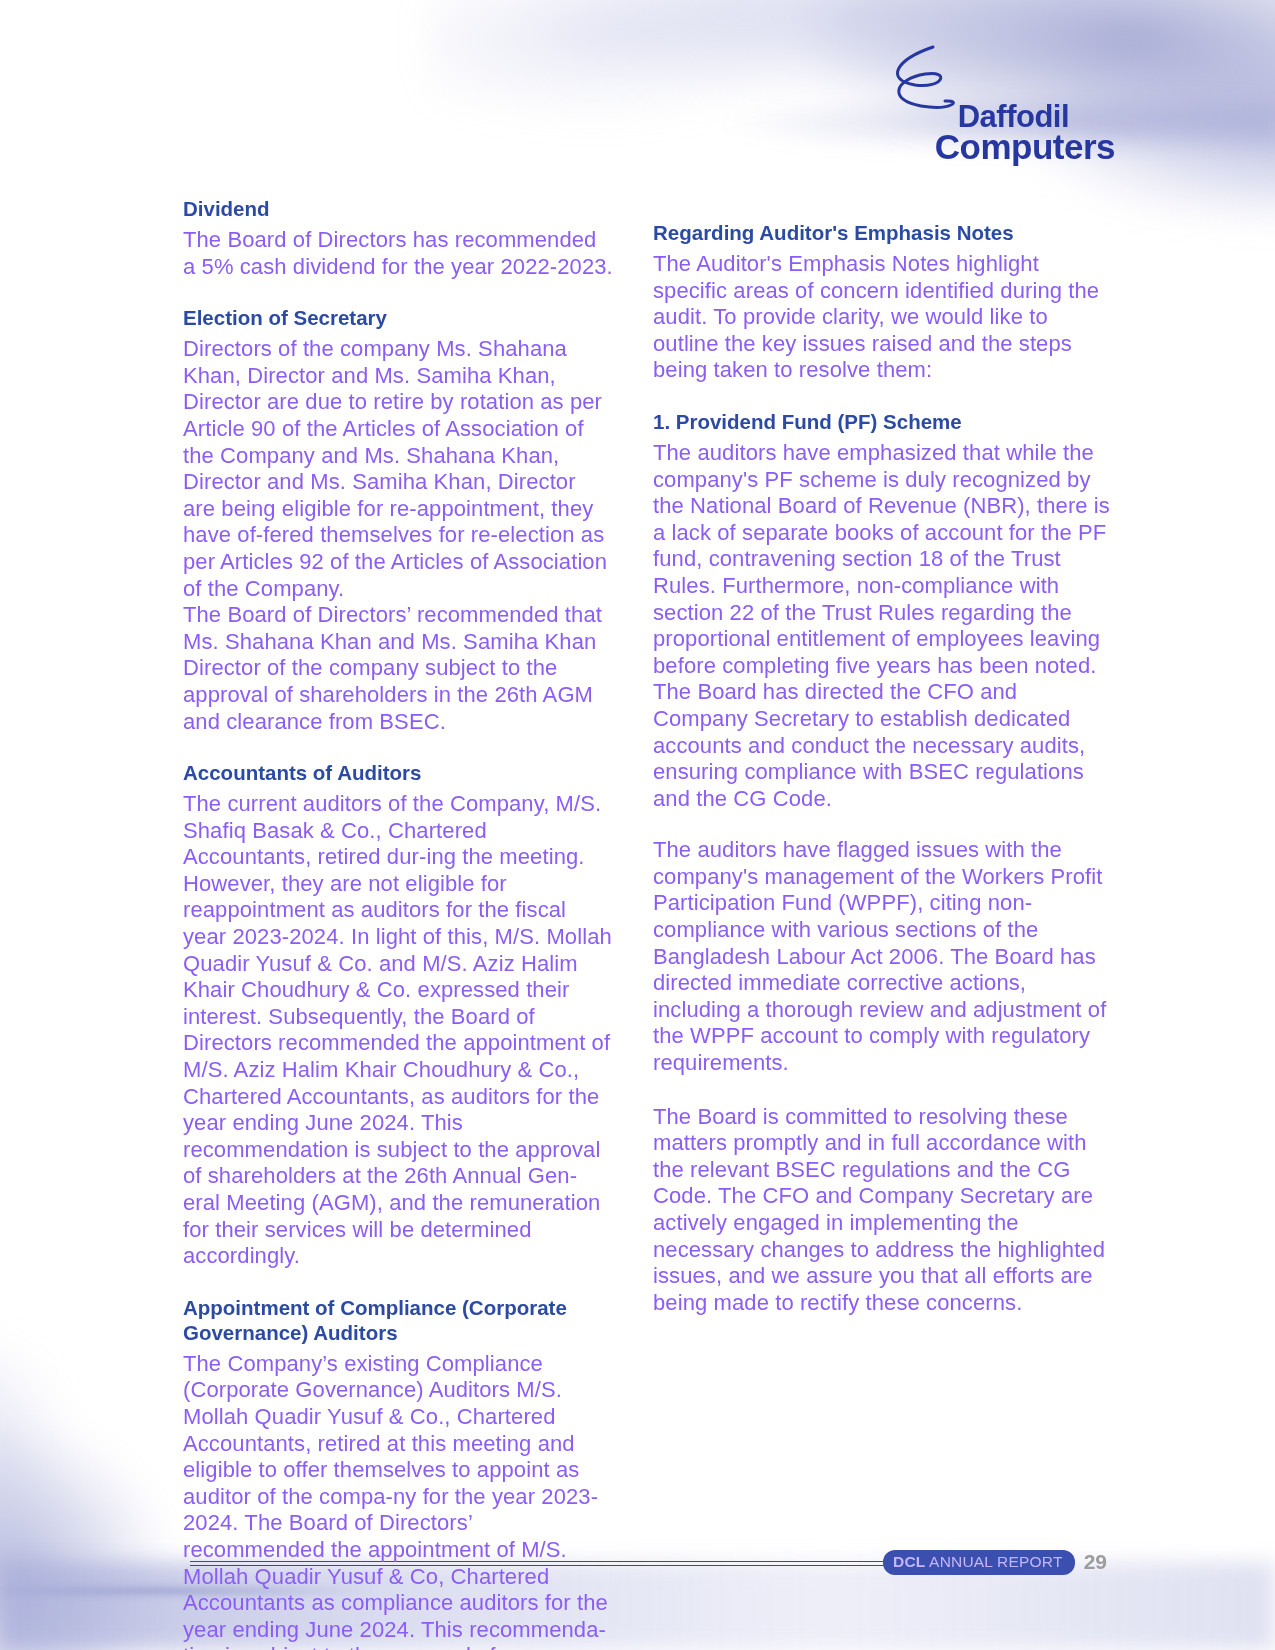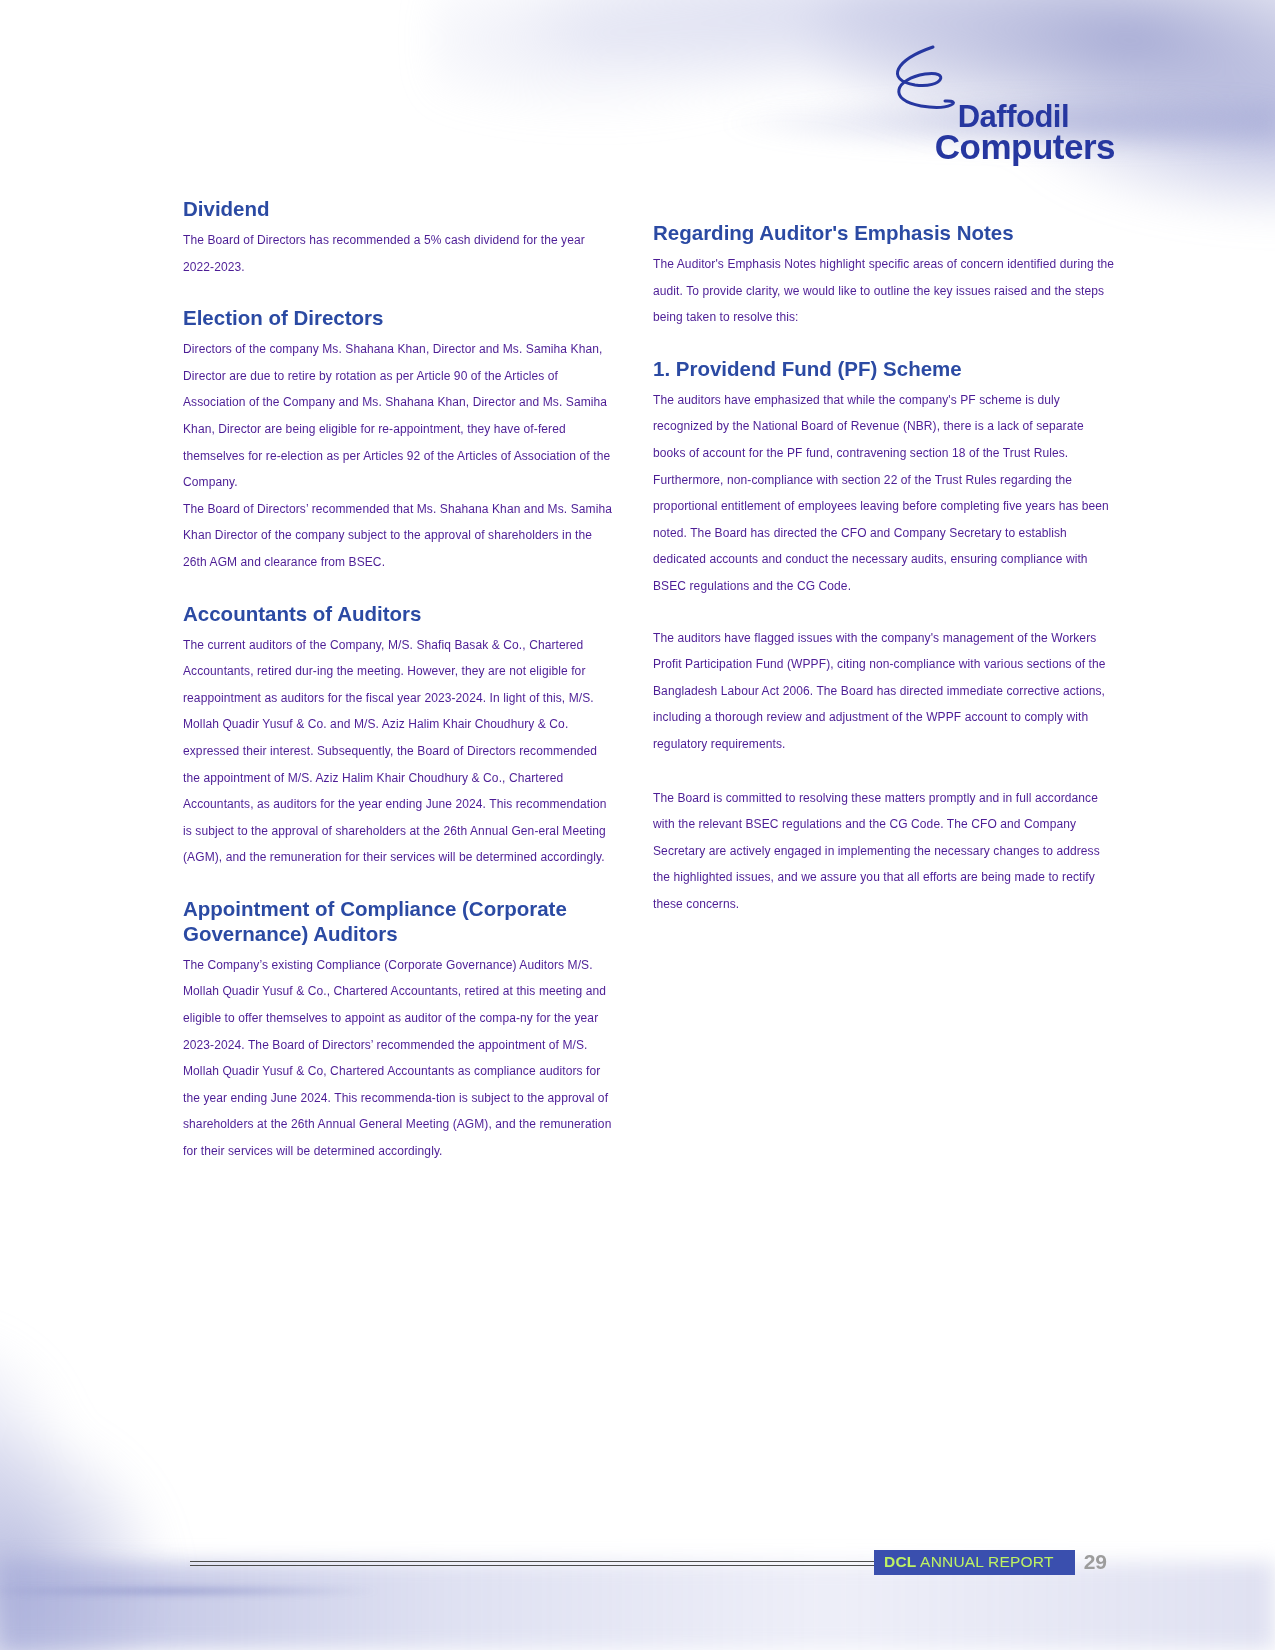--- a/index.html
+++ b/index.html
@@ -80,43 +80,43 @@
     color: #2b4aa3;
     font-size: 20.5px;
     line-height: 25px;
     font-weight: bold;
     white-space: pre-line;
   }
   .doc-section h2.oneline { white-space: nowrap; letter-spacing: -0.3px; }
   .doc-section h2.wide { margin-right: -60px; }
   .doc-section p {
     margin: 0;
-    color: #4c1d95;
-    font-size: 12px;
+    color: #8b5cf6;
+    font-size: 22px;
     line-height: 26.6px;
     letter-spacing: 0.1px;
     white-space: pre-line;
   }
   .doc-section p + p { margin-top: 27px; }
 
   
   .footer-rule {
     position: absolute; left: 190px; right: 350px; top: 1561px;
     height: 3px; z-index: 1;
     border-top: 1.6px solid #4d4d4d;
     border-bottom: 1.6px solid #4d4d4d;
   }
   .footer-right {
     position: absolute; right: 168px; top: 1549px; z-index: 2;
     display: flex; align-items: center; gap: 9px;
   }
   .footer-badge {
-    background: #3a4fae; color: #bef264;
-    border-radius: 0;
-    padding: 3px 21px 4px 10px;
+    background: #3a4fae; color: #c4b5fd;
+    border-radius: 12px;
+    padding: 3px 12px 4px 10px;
     font-size: 15.5px; letter-spacing: 0.2px;
     white-space: nowrap;
   }
   .footer-badge .bold { font-weight: bold; }
   .footer-pagenum {
     color: #9c9c9c; font-size: 21px; font-weight: bold; line-height: 26px;
   }
 </style>
 </head>
 <body>
@@ -141,41 +141,41 @@
 
   <div class="columns">
 
     <div class="col-left">
       <section class="doc-section">
         <h2>Dividend</h2>
         <p>The Board of Directors has recommended a 5% cash dividend for the year 2022-2023.</p>
       </section>
 
       <section class="doc-section">
-        <h2>Election of Directors</h2>
+        <h2>Election of Secretary</h2>
         <p>Directors of the company Ms. Shahana Khan, Director and Ms. Samiha Khan, Director are due to retire by rotation as per Article 90 of the Articles of Association of the Company and Ms. Shahana Khan, Director and Ms. Samiha Khan, Director are being eligible for re-appointment, they have of-fered themselves for re-election as per Articles 92 of the Articles of Association of the Company.
 The Board of Directors’ recommended that Ms. Shahana Khan and Ms. Samiha Khan Director of the company subject to the approval of shareholders in the 26th AGM and clearance from BSEC.</p>
       </section>
 
       <section class="doc-section">
         <h2>Accountants of Auditors</h2>
         <p>The current auditors of the Company, M/S. Shafiq Basak &amp; Co., Chartered Accountants, retired dur-ing the meeting. However, they are not eligible for reappointment as auditors for the fiscal year 2023-2024. In light of this, M/S. Mollah Quadir Yusuf &amp; Co. and M/S. Aziz Halim Khair Choudhury &amp; Co. expressed their interest. Subsequently, the Board of Directors recommended the appointment of M/S. Aziz Halim Khair Choudhury &amp; Co., Chartered Accountants, as auditors for the year ending June 2024. This recommendation is subject to the approval of shareholders at the 26th Annual Gen-eral Meeting (AGM), and the remuneration for their services will be determined accordingly.</p>
       </section>
 
       <section class="doc-section">
         <h2 class="wide">Appointment of Compliance (Corporate
 Governance) Auditors</h2>
         <p>The Company’s existing Compliance (Corporate Governance) Auditors M/S. Mollah Quadir Yusuf &amp; Co., Chartered Accountants, retired at this meeting and eligible to offer themselves to appoint as auditor of the compa-ny for the year 2023-2024. The Board of Directors’ recommended the appointment of M/S. Mollah Quadir Yusuf &amp; Co, Chartered Accountants as compliance auditors for the year ending June 2024. This recommenda-tion is subject to the approval of shareholders at the 26th Annual General Meeting (AGM), and the remuneration for their services will be determined accordingly.</p>
       </section>
     </div>
 
     <div class="col-right">
       <section class="doc-section">
         <h2>Regarding Auditor's Emphasis Notes</h2>
-        <p>The Auditor's Emphasis Notes highlight specific areas of concern identified during the audit. To provide clarity, we would like to outline the key issues raised and the steps being taken to resolve this:</p>
+        <p>The Auditor's Emphasis Notes highlight specific areas of concern identified during the audit. To provide clarity, we would like to outline the key issues raised and the steps being taken to resolve them:</p>
       </section>
 
       <section class="doc-section">
         <h2>1. Providend Fund (PF) Scheme</h2>
         <p>The auditors have emphasized that while the company's PF scheme is duly recognized by the National Board of Revenue (NBR), there is a lack of separate books of account for the PF fund, contravening section 18 of the Trust Rules. Furthermore, non-compliance with section 22 of the Trust Rules regarding the proportional entitlement of employees leaving before completing five years has been noted. The Board has directed the CFO and Company Secretary to establish dedicated accounts and conduct the necessary audits, ensuring compliance with BSEC regulations and the CG Code.</p>
       </section>
 
       <section class="doc-section">
         <p>The auditors have flagged issues with the company's management of the Workers Profit Participation Fund (WPPF), citing non-compliance with various sections of the Bangladesh Labour Act 2006. The Board has directed immediate corrective actions, including a thorough review and adjustment of the WPPF account to comply with regulatory requirements.</p>
         <p>The Board is committed to resolving these matters promptly and in full accordance with the relevant BSEC regulations and the CG Code. The CFO and Company Secretary are actively engaged in implementing the necessary changes to address the highlighted issues, and we assure you that all efforts are being made to rectify these concerns.</p>

